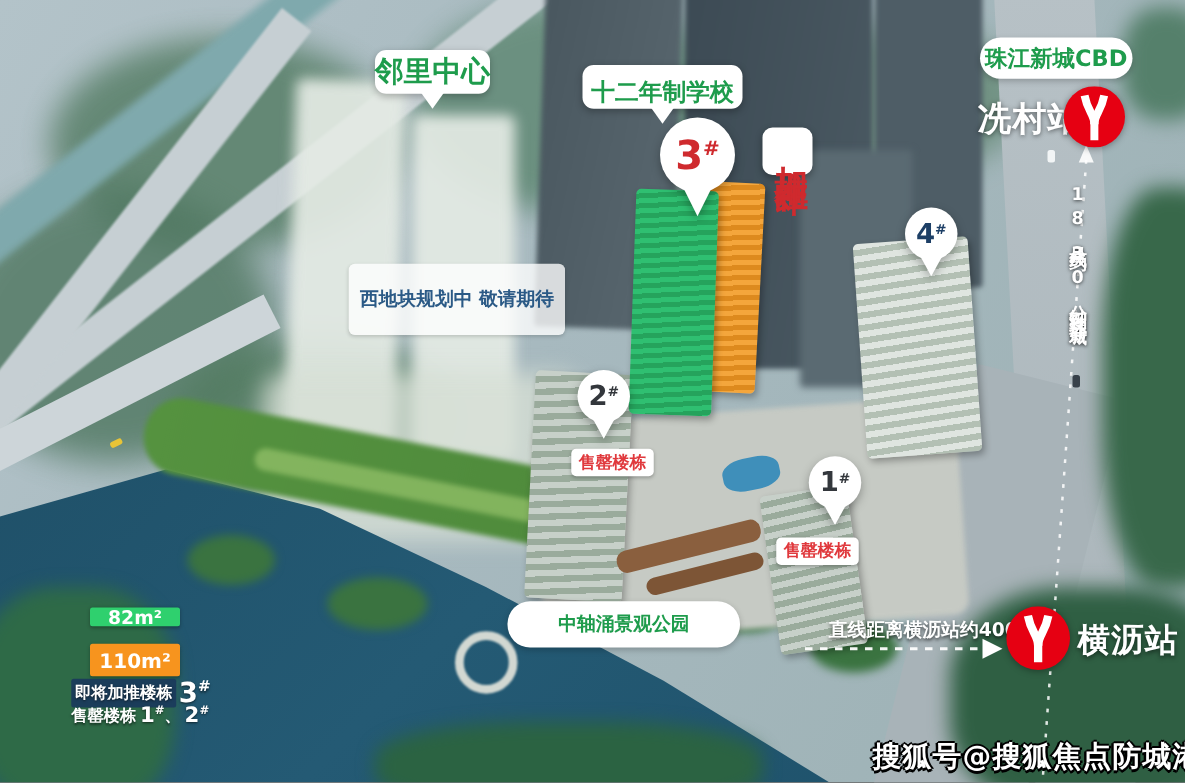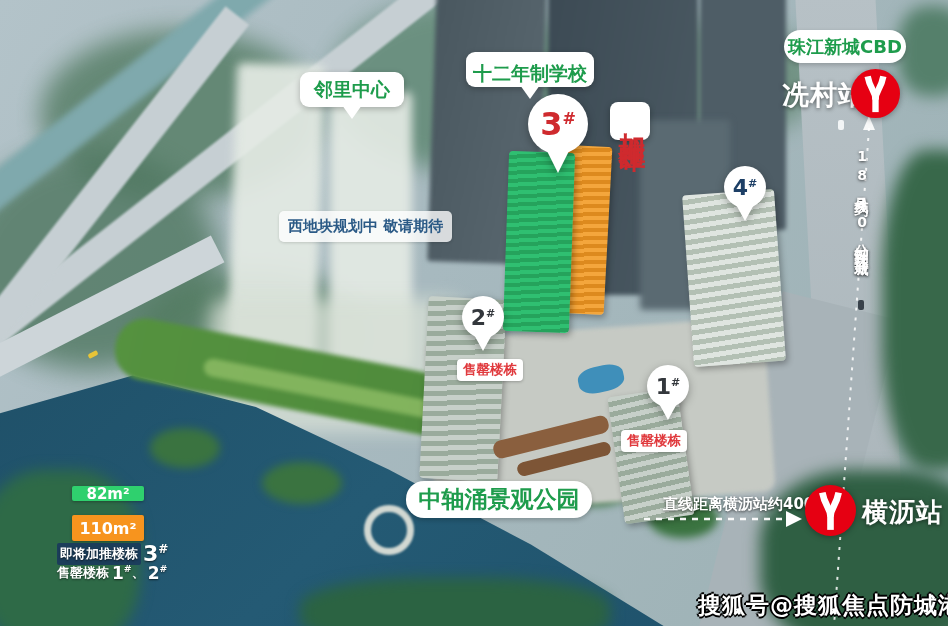--- a/index.html
+++ b/index.html
@@ -56,49 +56,49 @@
   .car{border-radius:2px;}
   .car1{left:838px;top:120px;width:6px;height:10px;background:#f2f5f6;}
   .car2{left:858px;top:300px;width:6px;height:10px;background:#38414a;}
   .car3{left:88px;top:352px;width:10px;height:5px;background:#e8c437;transform:rotate(-27deg);}
   
   .overlay{left:0;top:0;width:948px;height:626px;pointer-events:none;z-index:6;}
   
   .lbl{z-index:7;}
   .bubble{background:#fff;border-radius:9px;box-shadow:0 2px 6px rgba(0,0,0,.25);color:#1e9c4c;font-weight:bold;display:flex;align-items:center;justify-content:center;}
   .bubble.tail::after{content:"";position:absolute;top:calc(100% - 2px);left:50%;transform:translateX(-50%);border:10px solid transparent;border-top:14px solid #fff;border-bottom:none;}
-  .b-nc{left:300px;top:40px;width:104px;height:35px;font-size:19px;margin-top:32px;}
+  .b-nc{left:300px;top:40px;width:92px;height:35px;font-size:23px;}
   .b-nc::after{left:30%;}
   .b-sc{left:466px;top:52px;width:128px;height:35px;font-size:19px;align-items:flex-end;}
   .pill{background:#fff;border-radius:18px;box-shadow:0 2px 5px rgba(0,0,0,.22);color:#1e9c4c;font-weight:bold;display:flex;align-items:center;justify-content:center;}
   .p-cbd{left:784px;top:30px;width:122px;height:33px;font-size:18px;}
   .p-tod{left:781px;top:410px;width:100px;height:31px;font-size:18px;}
   .tod-sub{font-size:6px;writing-mode:vertical-rl;text-orientation:upright;margin-left:2px;letter-spacing:0;color:#5aa877;line-height:1;}
-  .p-park{left:406px;top:481px;width:186px;height:37px;font-size:23px;}
+  .p-park{left:406px;top:481px;width:186px;height:37px;font-size:15px;}
   .station-txt{color:#fff;font-weight:bold;text-shadow:0 1px 4px rgba(0,0,0,.55);}
   .s-xc{left:782px;top:77px;font-size:27px;letter-spacing:1px;}
   .s-hl{left:862px;top:495px;font-size:26px;letter-spacing:1px;}
   .metro{display:block;filter:drop-shadow(0 1px 3px rgba(0,0,0,.35));}
   .m-xc{left:851px;top:69px;width:49px;height:49px;}
   .m-hl{left:805px;top:485px;width:51px;height:51px;}
   .balloon{z-index:7;filter:drop-shadow(0 3px 4px rgba(0,0,0,.3));}
   .b-circle{background:#fff;border-radius:50%;display:flex;align-items:center;justify-content:center;font-weight:bold;}
   .balloon::after{content:"";position:absolute;top:calc(100% - 7px);left:50%;transform:translateX(-50%);border:11px solid transparent;border-top:20px solid #fff;border-bottom:none;}
   .bl3{left:528px;top:94px;}
   .bl3 .b-circle{width:60px;height:60px;font-size:32px;color:#cf2a2e;}
   .bl3::after{border-left-width:13px;border-right-width:13px;border-top-width:26px;}
   .bl4{left:724px;top:166px;}
   .bl4 .b-circle{width:42px;height:42px;font-size:22px;color:#1d3f66;}
   .bl2{left:462px;top:296px;}
   .bl2 .b-circle{width:42px;height:42px;font-size:22px;color:#33373c;}
   .bl1{left:647px;top:365px;}
   .bl1 .b-circle{width:42px;height:42px;font-size:22px;color:#33373c;}
   .b-circle sup{font-size:.5em;margin-top:-.7em;}
   .launch{left:610px;top:102px;width:40px;background:#fff;border-radius:8px;box-shadow:0 2px 6px rgba(0,0,0,.3);color:#cf2a2e;font-size:27px;font-weight:900;writing-mode:vertical-rl;text-orientation:upright;letter-spacing:5px;padding:9px 0;text-align:center;display:flex;justify-content:center;}
-  .westlbl{left:279px;top:211px;background:rgba(255,255,255,.78);border-radius:5px;color:#2b5a86;font-weight:bold;font-size:15px;padding:6px 9px;white-space:nowrap;box-shadow:0 1px 3px rgba(0,0,0,.15);}
+  .westlbl{left:279px;top:211px;background:rgba(255,255,255,.78);border-radius:5px;color:#2b5a86;font-weight:bold;font-size:15px;padding:19px 9px;white-space:nowrap;box-shadow:0 1px 3px rgba(0,0,0,.15);}
   .soldout{background:#fff;border-radius:4px;color:#e0393d;font-weight:bold;font-size:13.5px;padding:2px 6px;box-shadow:0 1px 3px rgba(0,0,0,.25);white-space:nowrap;}
   .so2{left:457px;top:359px;}
   .so1{left:621px;top:430px;}
   .note{color:#fff;font-weight:bold;text-shadow:0 1px 3px rgba(0,0,0,.65);}
   .dist{left:663px;top:495px;font-size:15px;white-space:nowrap;}
   .line18{left:855px;top:148px;font-size:14px;writing-mode:vertical-rl;text-orientation:upright;letter-spacing:3px;line-height:1;}
   .swatch{width:72px;height:15px;display:flex;align-items:center;justify-content:center;color:#fff;font-weight:bold;font-size:15px;border-radius:2px;box-shadow:0 1px 3px rgba(0,0,0,.3);}
   .sw-82{left:72px;top:486px;background:#2fd06e;}
   .sw-110{left:72px;top:515px;height:26px;background:#f7941e;font-size:16px;}
   .leg-line{color:#fff;font-weight:bold;text-shadow:0 1px 2px rgba(0,0,0,.6);white-space:nowrap;display:flex;}

